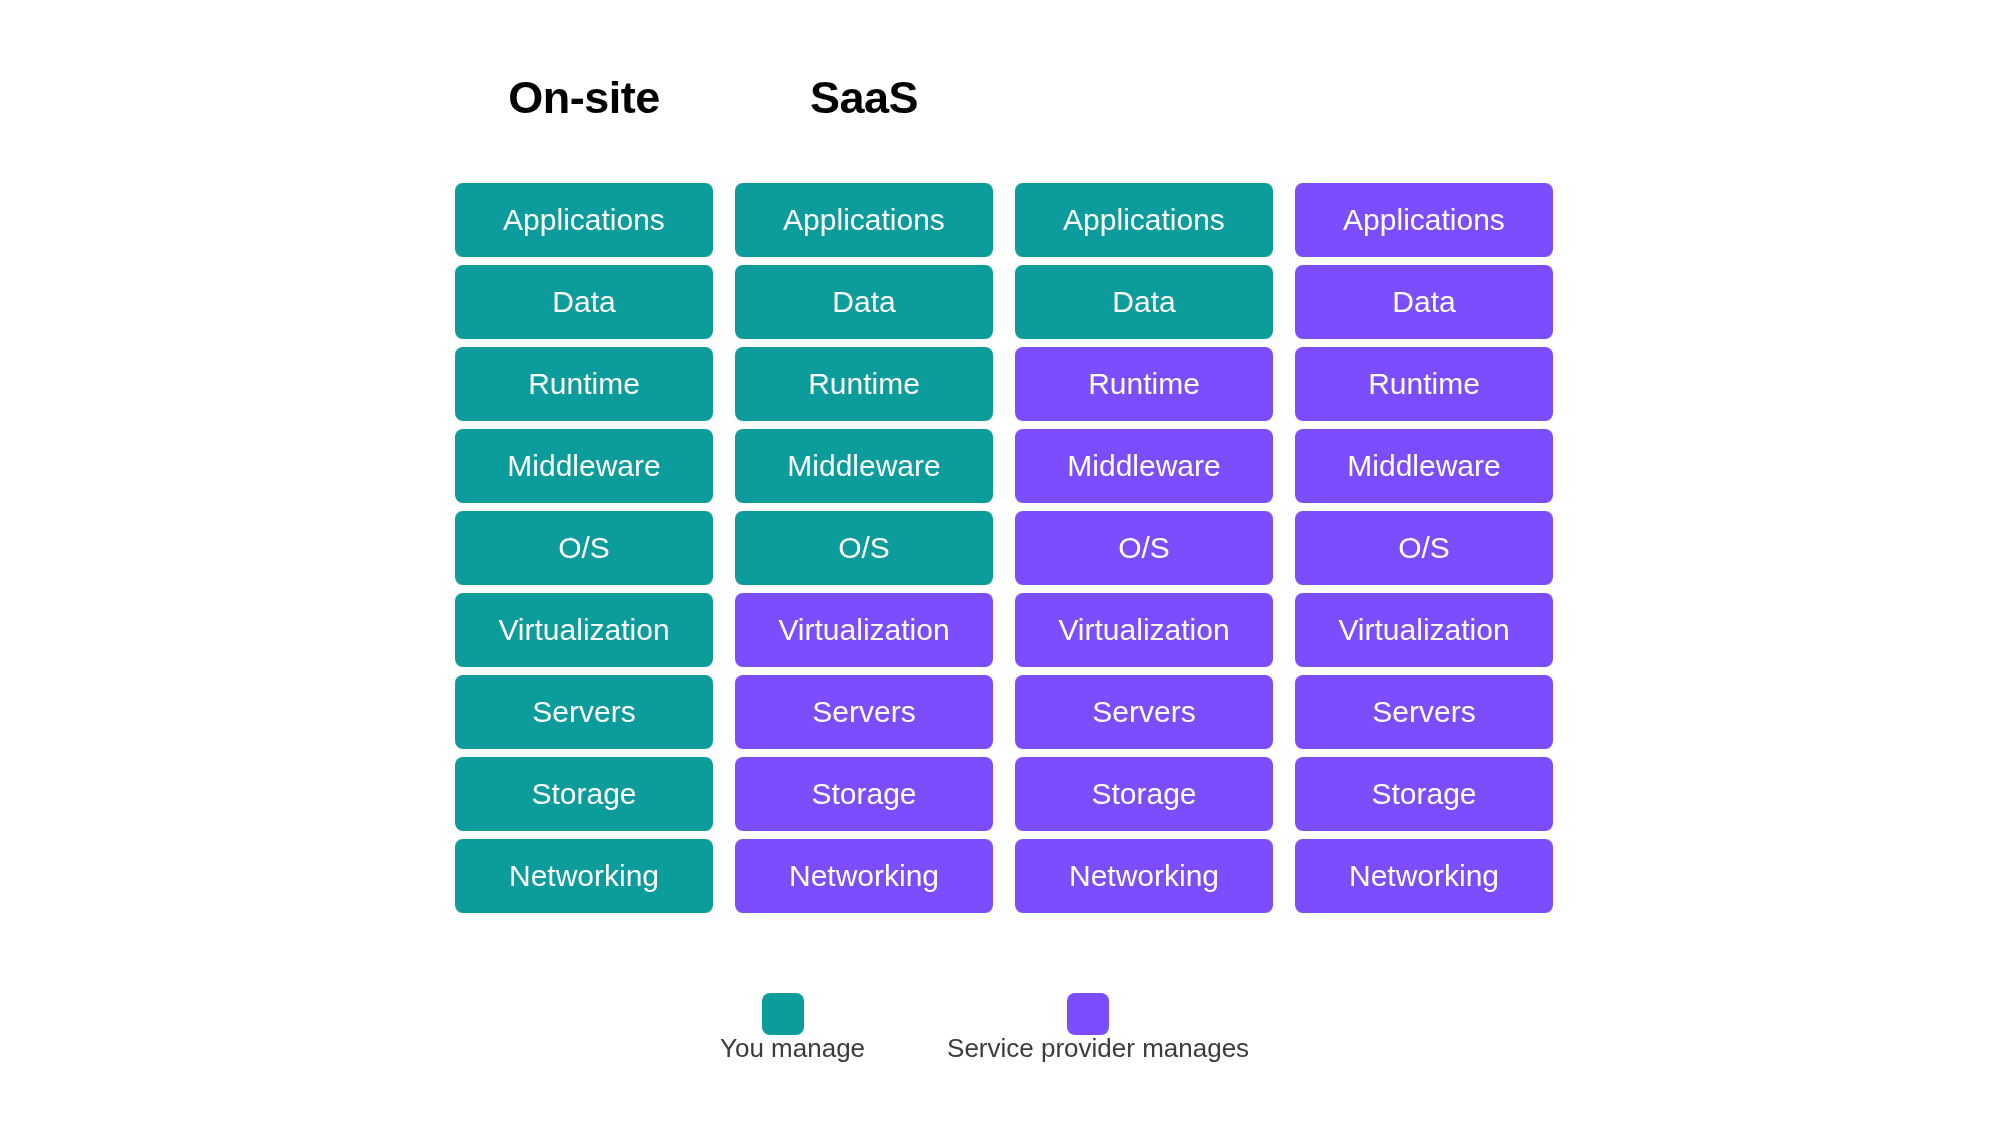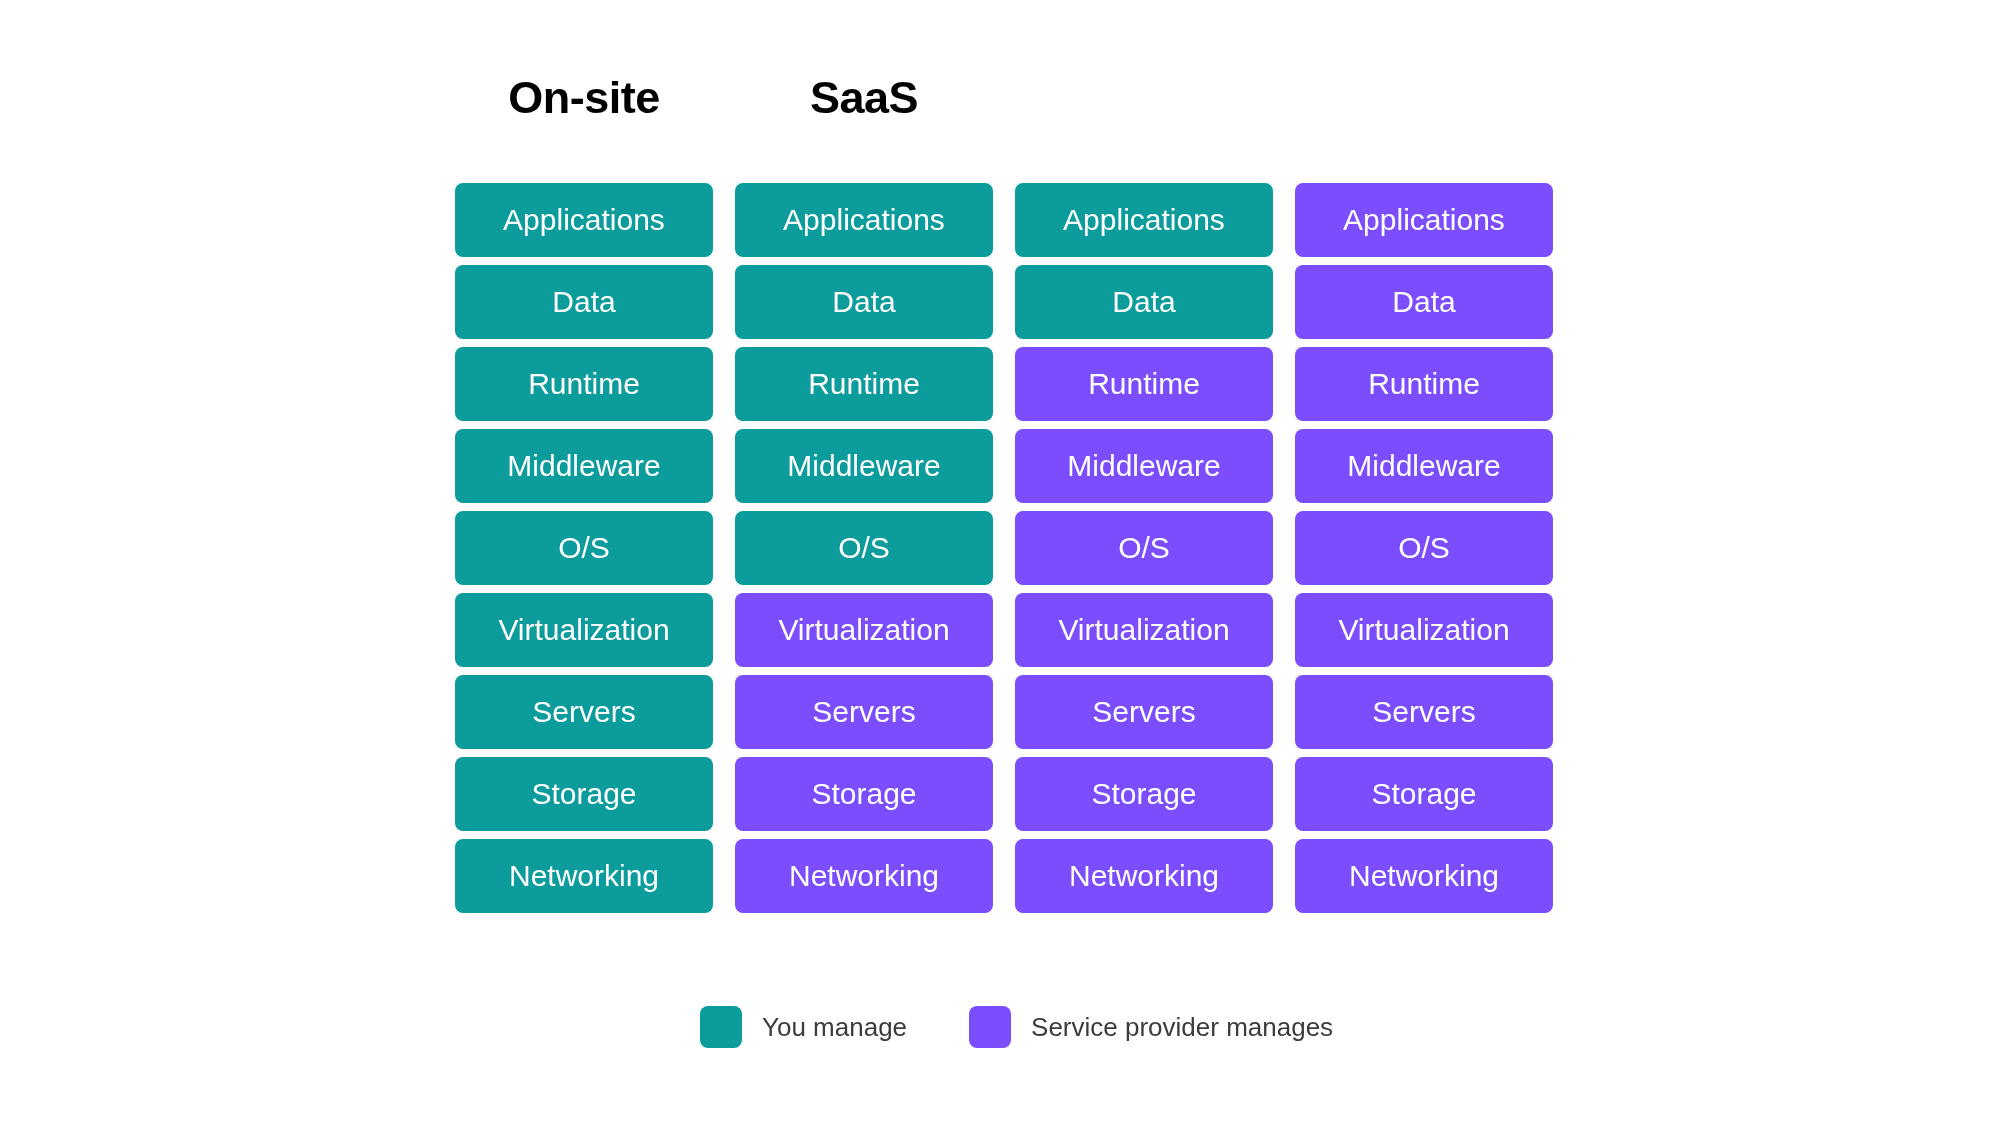--- a/index.html
+++ b/index.html
@@ -89,21 +89,21 @@
     position: absolute;
     left: 700px;
     top: 1005px;
     height: 44px;
     display: flex;
     flex-direction: row;
     align-items: center;
   }
   .legend-entry {
     display: flex;
-    flex-direction: row;
+    flex-direction: column;
     align-items: center;
   }
   .legend-entry + .legend-entry { margin-left: 62px; }
   .legend-swatch {
     width: 42px;
     height: 42px;
     border-radius: 8px;
     flex: 0 0 42px;
   }
   .legend-swatch.managed-by-you      { background: #0D9C9C; }

